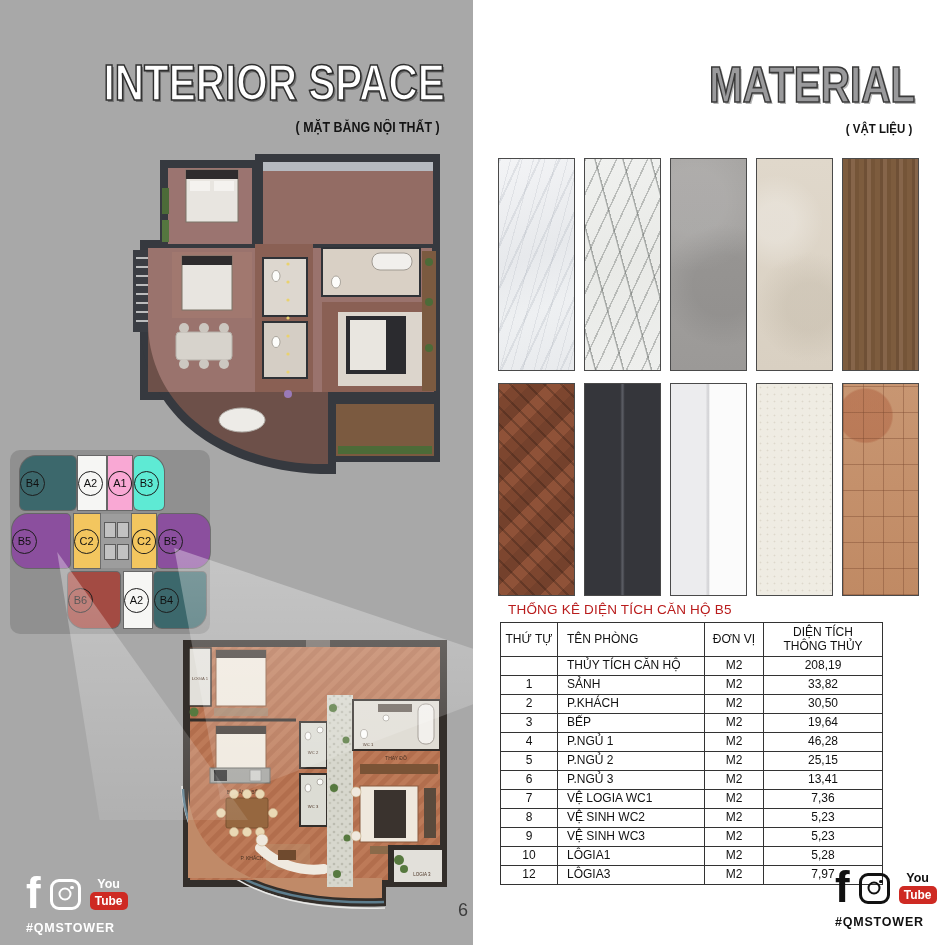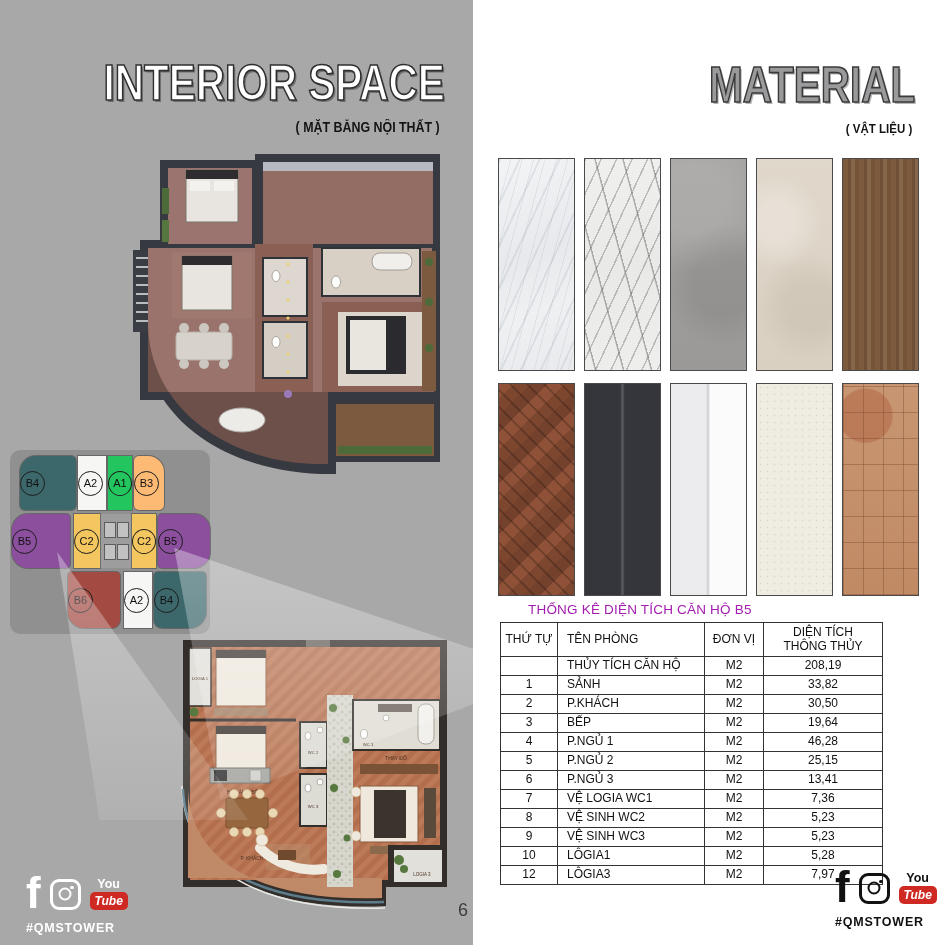--- a/index.html
+++ b/index.html
@@ -68,21 +68,21 @@
   .sw-charcoal-panel{background:linear-gradient(90deg,#35363b 0 47%,#585a61 49.5% 50.5%,#35363b 53% 100%);}
   .sw-white-gloss-panel{background:linear-gradient(90deg,#ececee 0 46%,#d5d5d8 49% 50%,#fbfbfb 52% 100%);}
   .sw-cream-stucco{background:radial-gradient(rgba(180,170,150,.30) .8px,transparent 1.1px) 0 0/7px 7px,#efece3;}
   .sw-terracotta-mosaic{background:
      repeating-linear-gradient(0deg,rgba(120,70,45,.40) 0 1px,transparent 1px 26px),
      repeating-linear-gradient(90deg,rgba(120,70,45,.40) 0 1px,transparent 1px 20px),
      radial-gradient(circle at 30% 15%,rgba(172,92,60,.45) 0 14%,transparent 15%),
      linear-gradient(#c89672,#c08a64);}
 
   
-  .table-title{left:528px;top:602px;font-size:13.5px;color:#a21caf;letter-spacing:.2px;}
+  .table-title{left:508px;top:602px;font-size:13.5px;color:#b91c1c;letter-spacing:.2px;}
   .area-table{left:500px;top:622px;border-collapse:collapse;font-size:12px;color:#111;}
   .area-table th,.area-table td{border:1px solid #333;padding:0 3px;line-height:1.15;
       font-weight:400;text-align:center;vertical-align:middle;margin-left:36px;}
   .area-table th{height:33px;}
   .area-table td{height:18px;}
   .area-table .c0{width:50px;}
   .area-table .c1{width:134px;text-align:left;padding-left:9px;}
   .area-table .c2{width:52px;}
   .area-table .c3{width:112px;}
 
@@ -90,21 +90,21 @@
   .social{display:flex;flex-direction:column;align-items:flex-start;}
   .social-row{display:flex;align-items:center;gap:9px;height:36px;}
   .fb-f{font-size:44px;font-weight:700;line-height:.78;margin-top:-2px;}
   .ig{width:31px;height:31px;border-radius:9px;position:relative;box-sizing:border-box;}
   .ig-circle{position:absolute;left:50%;top:50%;width:13px;height:13px;border-radius:50%;
              transform:translate(-50%,-50%);box-sizing:border-box;}
   .ig-dot{position:absolute;right:4px;top:4px;width:3.5px;height:3.5px;border-radius:50%;}
   .yt{display:flex;flex-direction:column;align-items:center;line-height:1;}
   .yt-you{font-size:12.5px;font-weight:700;margin-bottom:2px;}
   .yt-tube{width:38px;height:18px;border-radius:5px;display:flex;align-items:center;justify-content:center;
-           color:#fff;font-size:12px;font-weight:700;font-style:italic;}
+           color:#fff;font-size:12px;font-weight:700;}
   .hashtag{font-size:12.5px;font-weight:700;letter-spacing:.8px;margin-top:9px;}
   .social-left{left:26px;top:876px;color:#ffffff;}
   .social-left .ig{border:3px solid #fff;}
   .social-left .ig-circle{border:2.6px solid #fff;}
   .social-left .ig-dot{background:#fff;}
   .social-right{left:835px;top:870px;color:#111111;}
   .social-right .ig{border:3px solid #111;}
   .social-right .ig-circle{border:2.6px solid #111;}
   .social-right .ig-dot{background:#111;}
 
@@ -215,24 +215,24 @@
       <div class="kp-lift" style="left:4px;top:30px;"></div>
       <div class="kp-lift" style="left:17px;top:30px;"></div>
     </div>
 
     <div class="kp-unit" style="left: 12px; top: 8px; width: 56px; height: 54px; border-radius: 16px 5px 5px; background: rgb(60, 104, 108);">
         <span class="kp-circle">B4</span>
       </div>
     <div class="kp-unit" style="left: 70px; top: 8px; width: 28px; height: 54px; background: rgb(246, 246, 244);">
         <span class="kp-circle">A2</span>
       </div>
-    <div class="kp-unit" style="left: 100px; top: 8px; width: 24px; height: 54px; background: #22c55e;">
+    <div class="kp-unit" style="left: 100px; top: 8px; width: 24px; height: 54px; background: #f9a8d4;">
         <span class="kp-circle">A1</span>
       </div>
-    <div class="kp-unit" style="left: 126px; top: 8px; width: 30px; height: 54px; border-radius: 5px 16px 5px 5px; background: #fdba74;">
+    <div class="kp-unit" style="left: 126px; top: 8px; width: 30px; height: 54px; border-radius: 5px 16px 5px 5px; background: #5eead4;">
         <span class="kp-circle">B3</span>
       </div>
     <div class="kp-unit" style="left: 4px; top: 66px; width: 58px; height: 54px; border-radius: 16px 4px 4px 16px; background: rgb(139, 79, 158);">
         <span class="kp-circle">B5</span>
       </div>
     <div class="kp-unit" style="left: 66px; top: 66px; width: 26px; height: 54px; background: rgb(243, 198, 95);">
         <span class="kp-circle">C2</span>
       </div>
     <div class="kp-unit" style="left: 124px; top: 66px; width: 24px; height: 54px; background: rgb(243, 198, 95);">
         <span class="kp-circle">C2</span>

